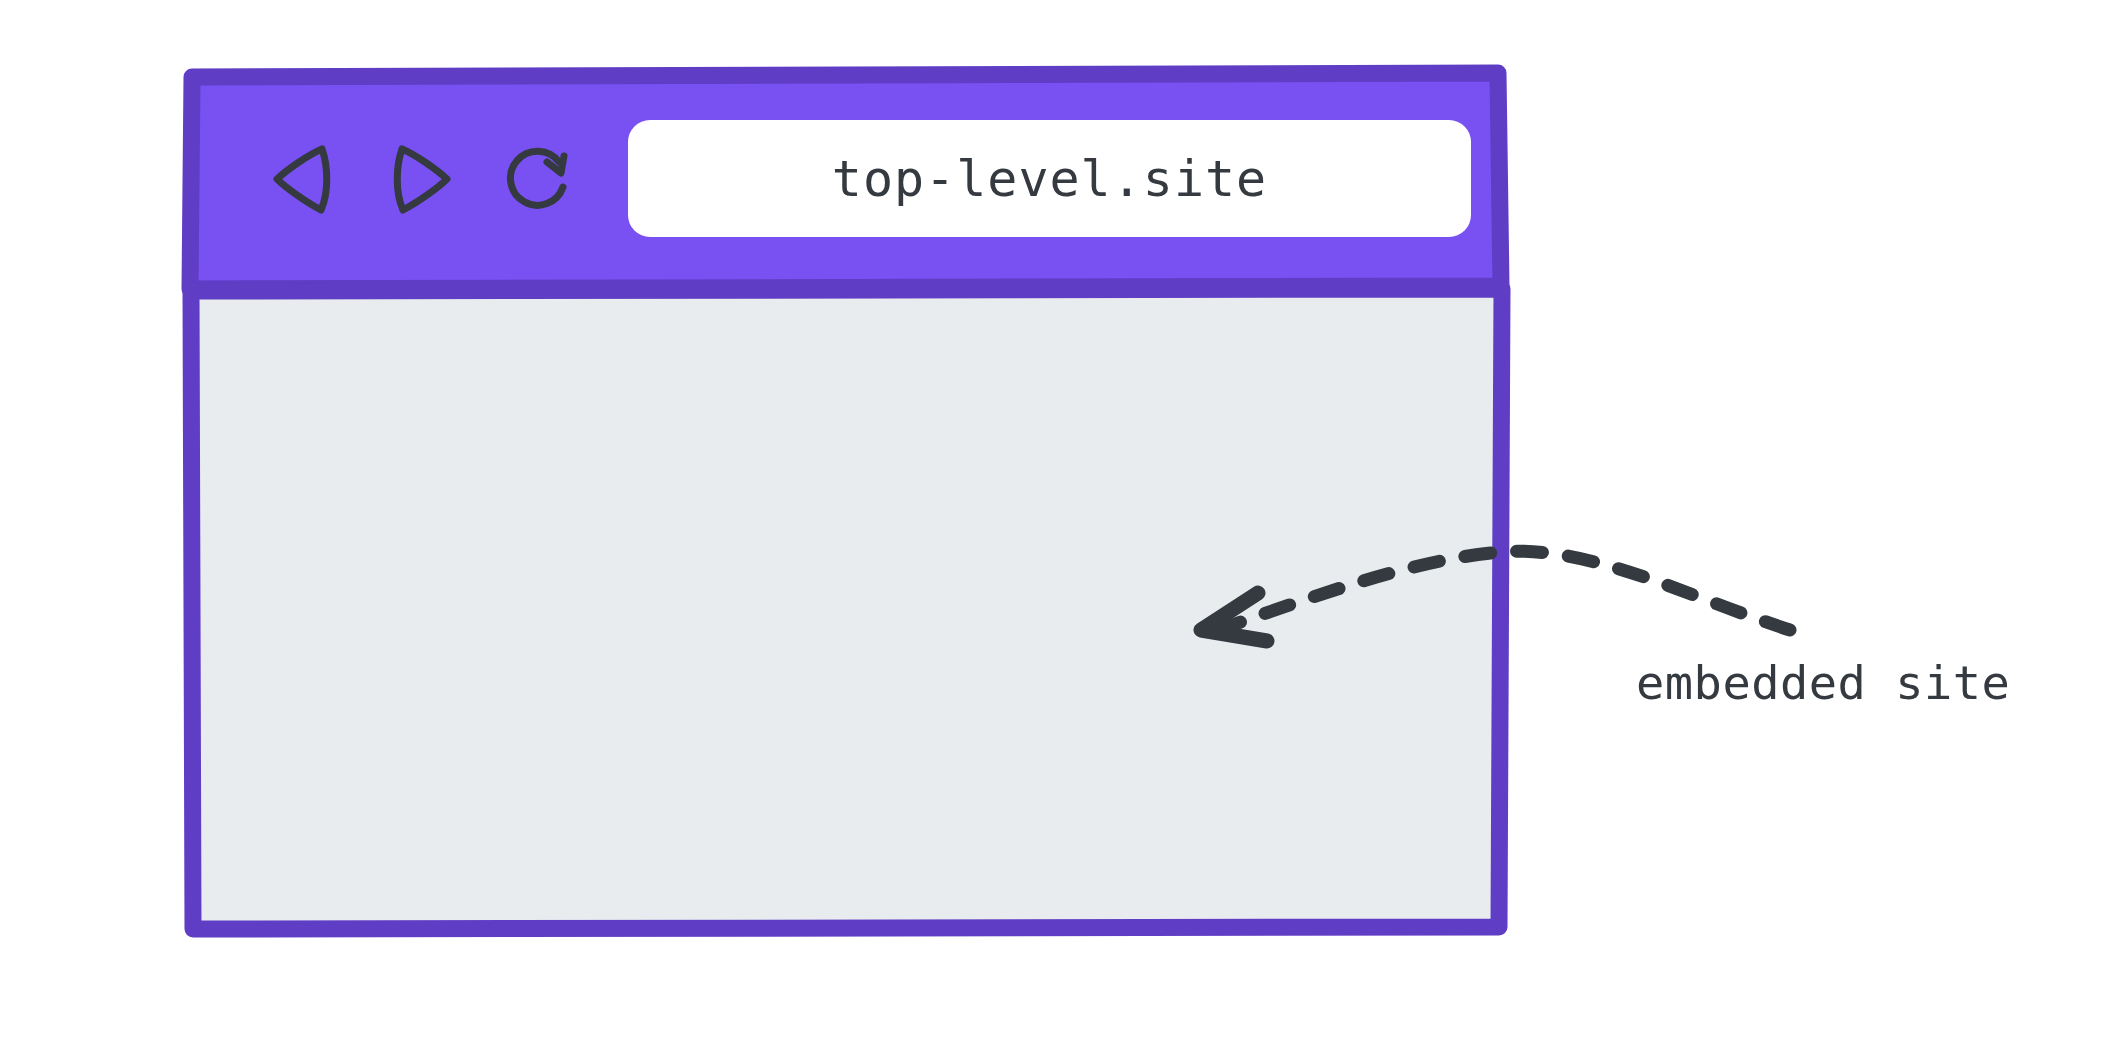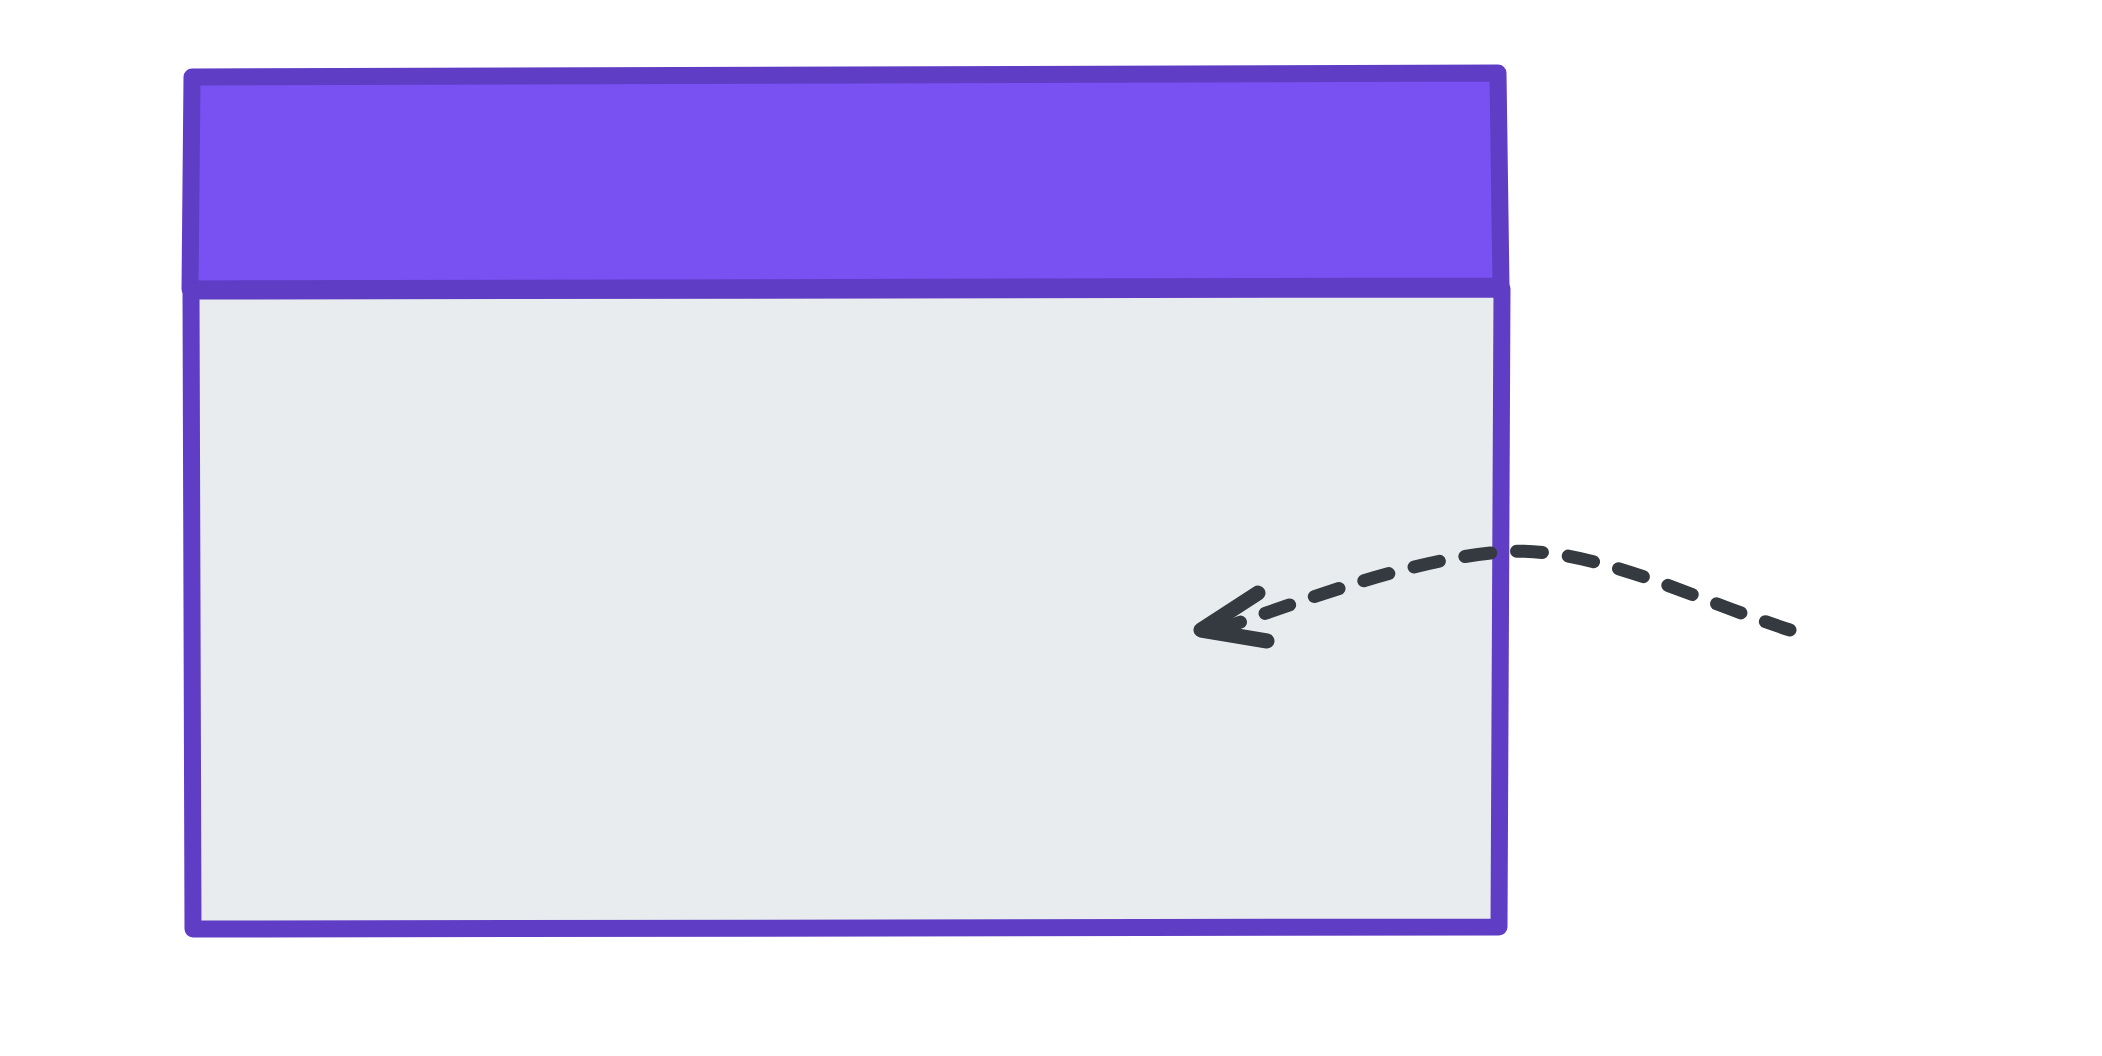--- a/index.html
+++ b/index.html
@@ -161,27 +161,54 @@
 
   <div class="browser-window">
 
     <svg class="browser-frame-svg" viewBox="0 0 1320 866">
 
       <path d="M6 10 L1312 6 L1315 219 L4 222 Z" fill="#7950f2" stroke="#5f3dc4" stroke-width="17" stroke-linejoin="round"></path>
 
       <path d="M5 224 L1316 222 L1313 860 L7 862 Z" fill="#e9ecef" stroke="#5f3dc4" stroke-width="17" stroke-linejoin="round"></path>
     </svg>
 
+    <div class="toolbar">
+
+      <div class="nav-icons">
+
+        <svg class="nav-icon" viewBox="0 0 78 78">
+          <path d="M58 9 C64 26 65 52 57 70 C42 62 22 48 13 39 C24 29 44 15 58 9 Z" fill="none" stroke="#343a40" stroke-width="7" stroke-linecap="round" stroke-linejoin="round"></path>
+        </svg>
+
+        <svg class="nav-icon" viewBox="0 0 78 78">
+          <path d="M20 9 C14 26 13 52 21 70 C36 62 56 48 65 39 C54 29 34 15 20 9 Z" fill="none" stroke="#343a40" stroke-width="7" stroke-linecap="round" stroke-linejoin="round"></path>
+        </svg>
+
+        <svg class="nav-icon" viewBox="0 0 78 78">
+          <g>
+            <path d="M63 47 A27 27 0 1 1 59 22" fill="none" stroke="#343a40" stroke-width="7" stroke-linecap="round"></path>
+            <path d="M47 22 L61 33 L64 16" fill="none" stroke="#343a40" stroke-width="7" stroke-linecap="round" stroke-linejoin="round"></path>
+          </g>
+        </svg>
+
+      </div>
+
+      <div class="url-bar">
+        <span class="url-text" title="Enter address">top-level.site</span>
+      </div>
+
+    </div>
 
     <div class="viewport"></div>
 
   </div>
 
 
   <svg class="annotation-arrow" viewBox="0 0 680 160">
     <g>
       <path d="M620 110 C520 78 420 24 330 32 C240 40 140 78 42 112" fill="none" stroke="#343a40" stroke-width="13" stroke-linecap="round" stroke-dasharray="26 26"></path>
       <path d="M88 73 L31 110 L97 121" fill="none" stroke="#343a40" stroke-width="15" stroke-linecap="round" stroke-linejoin="round"></path>
     </g>
   </svg>
 
+  <div class="annotation-text">embedded site</div>
 
 </div>
 
 </body></html>

